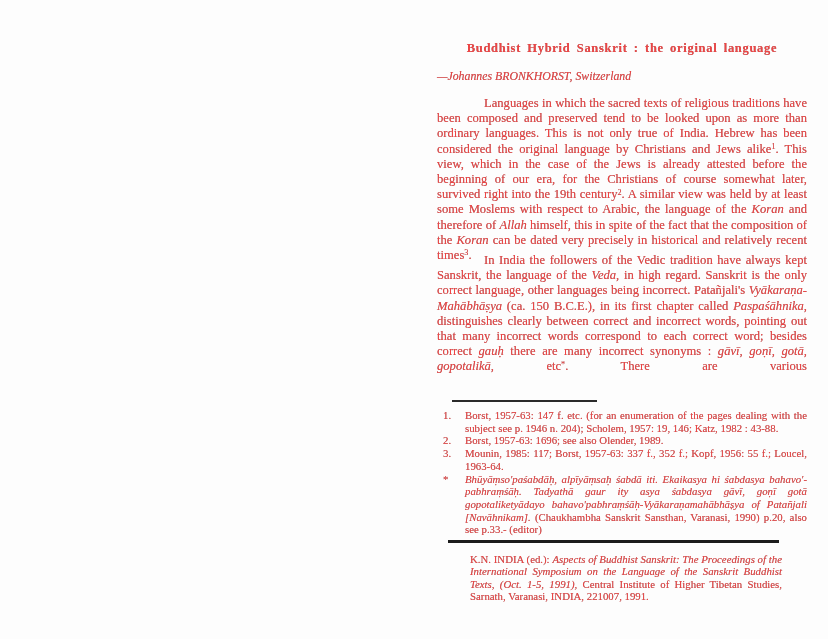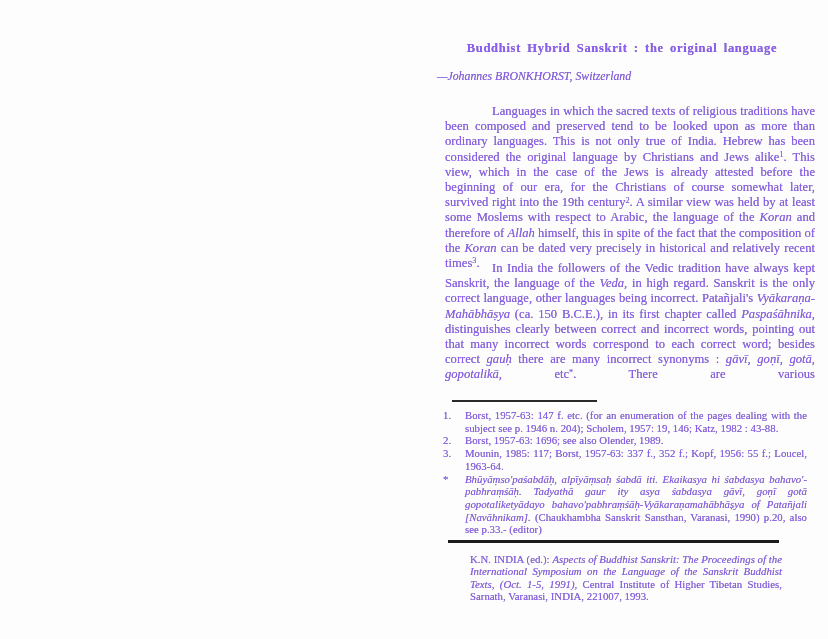--- a/index.html
+++ b/index.html
@@ -3,21 +3,21 @@
 <meta charset="utf-8">
 <style>
   html, body { margin: 0; padding: 0; background: #ffffff; }
 
   .scan-page {
     position: relative;
     width: 828px;
     height: 639px;
     background: #fdfdfd;
     font-family: "Liberation Serif", "DejaVu Serif", serif;
-    color: #8b5cf6;
+    color: #ef4444;
     overflow: hidden;
     text-shadow: 0 0 0.5px rgba(45,45,45,0.55);
   }
 
   .doc-title {
     position: absolute;
     left: 437px; top: 41px; width: 370px;
     margin: 0;
     font-size: 12.5px;
     font-weight: 700;
@@ -31,21 +31,21 @@
     position: absolute;
     left: 437px; top: 69px; width: 323px;
     font-size: 11.8px;
     font-style: italic;
     text-align: left;
   }
 
   .body-para {
     position: absolute;
     left: 437px; width: 370px;
-    margin: 8px;
+    margin: 0;
     font-size: 12.6px;
     line-height: 15.2px;
     text-align: justify;
     text-indent: 47px;
   }
   .para-1 { top: 96px; }
   .para-2 { top: 253px; text-align-last: justify; }
 
   .fn-rule {
     position: absolute;
@@ -121,15 +121,15 @@
 
     <div class="fn-item">
       <span class="fn-marker">*</span>
       <span class="fn-text"><span style="font-style: italic;">Bhūyāṃso'paśabdāḥ, alpīyāṃsaḥ śabdā iti. Ekaikasya hi śabdasya bahavo'-pabhraṃśāḥ. Tadyathā gaur ity asya śabdasya gāvī, goṇī gotā gopotaliketyādayo bahavo'pabhraṃśāḥ-Vyākaraṇamahābhāṣya of Patañjali [Navāhnikam].</span><span> (Chaukhambha Sanskrit Sansthan, Varanasi, 1990) p.20, also see p.33.- (editor)</span></span>
     </div>
 
   </div>
 
   <div class="ed-rule"></div>
 
-  <div class="editor-note"><span>K.N. INDIA (ed.): </span><span style="font-style: italic; margin-top: 43px;">Aspects of Buddhist Sanskrit: The Proceedings of the International Symposium on the Language of the Sanskrit Buddhist Texts, (Oct. 1-5, 1991),</span><span> Central Institute of Higher Tibetan Studies, Sarnath, Varanasi, INDIA, 221007, 1993.</span></div>
+  <div class="editor-note"><span>K.N. INDIA (ed.): </span><span style="font-style: italic; margin-top: 43px;">Aspects of Buddhist Sanskrit: The Proceedings of the International Symposium on the Language of the Sanskrit Buddhist Texts, (Oct. 1-5, 1991),</span><span> Central Institute of Higher Tibetan Studies, Sarnath, Varanasi, INDIA, 221007, 1991.</span></div>
 
 </div>
 
 </body></html>

